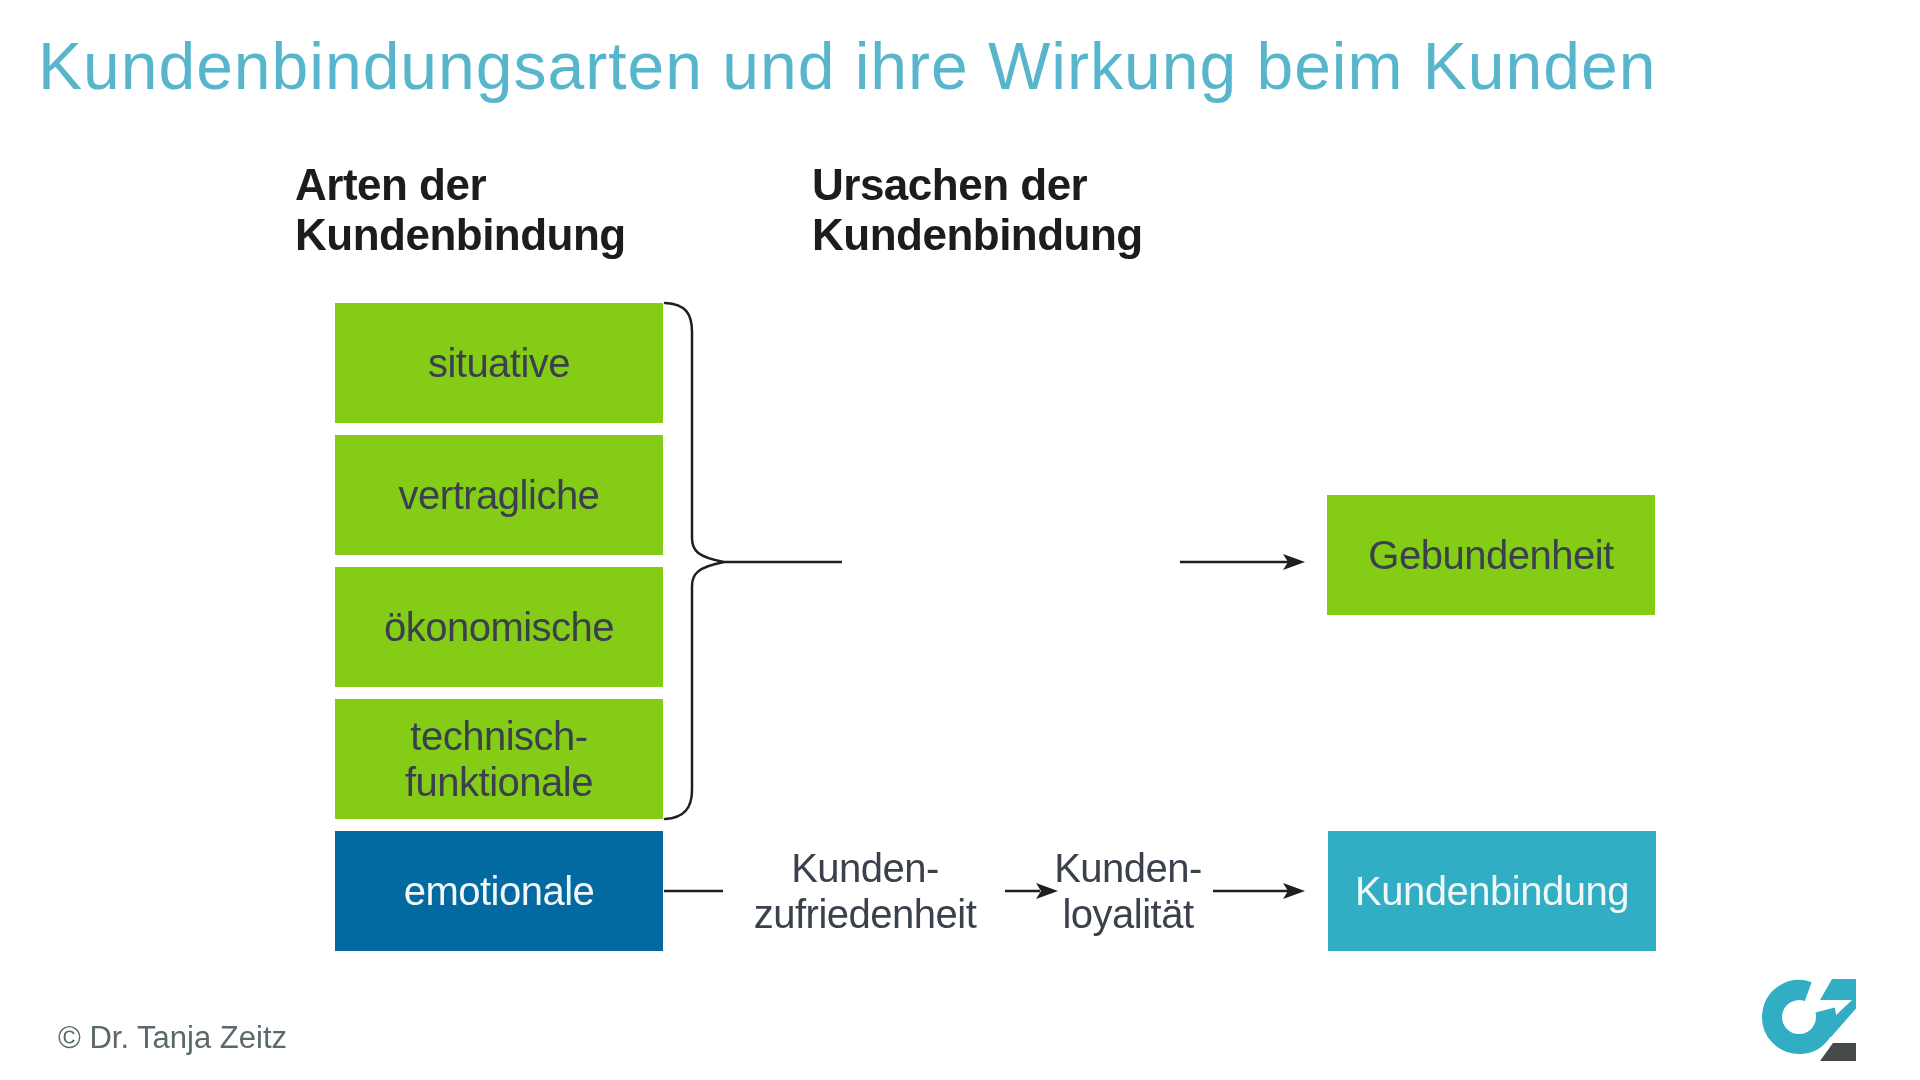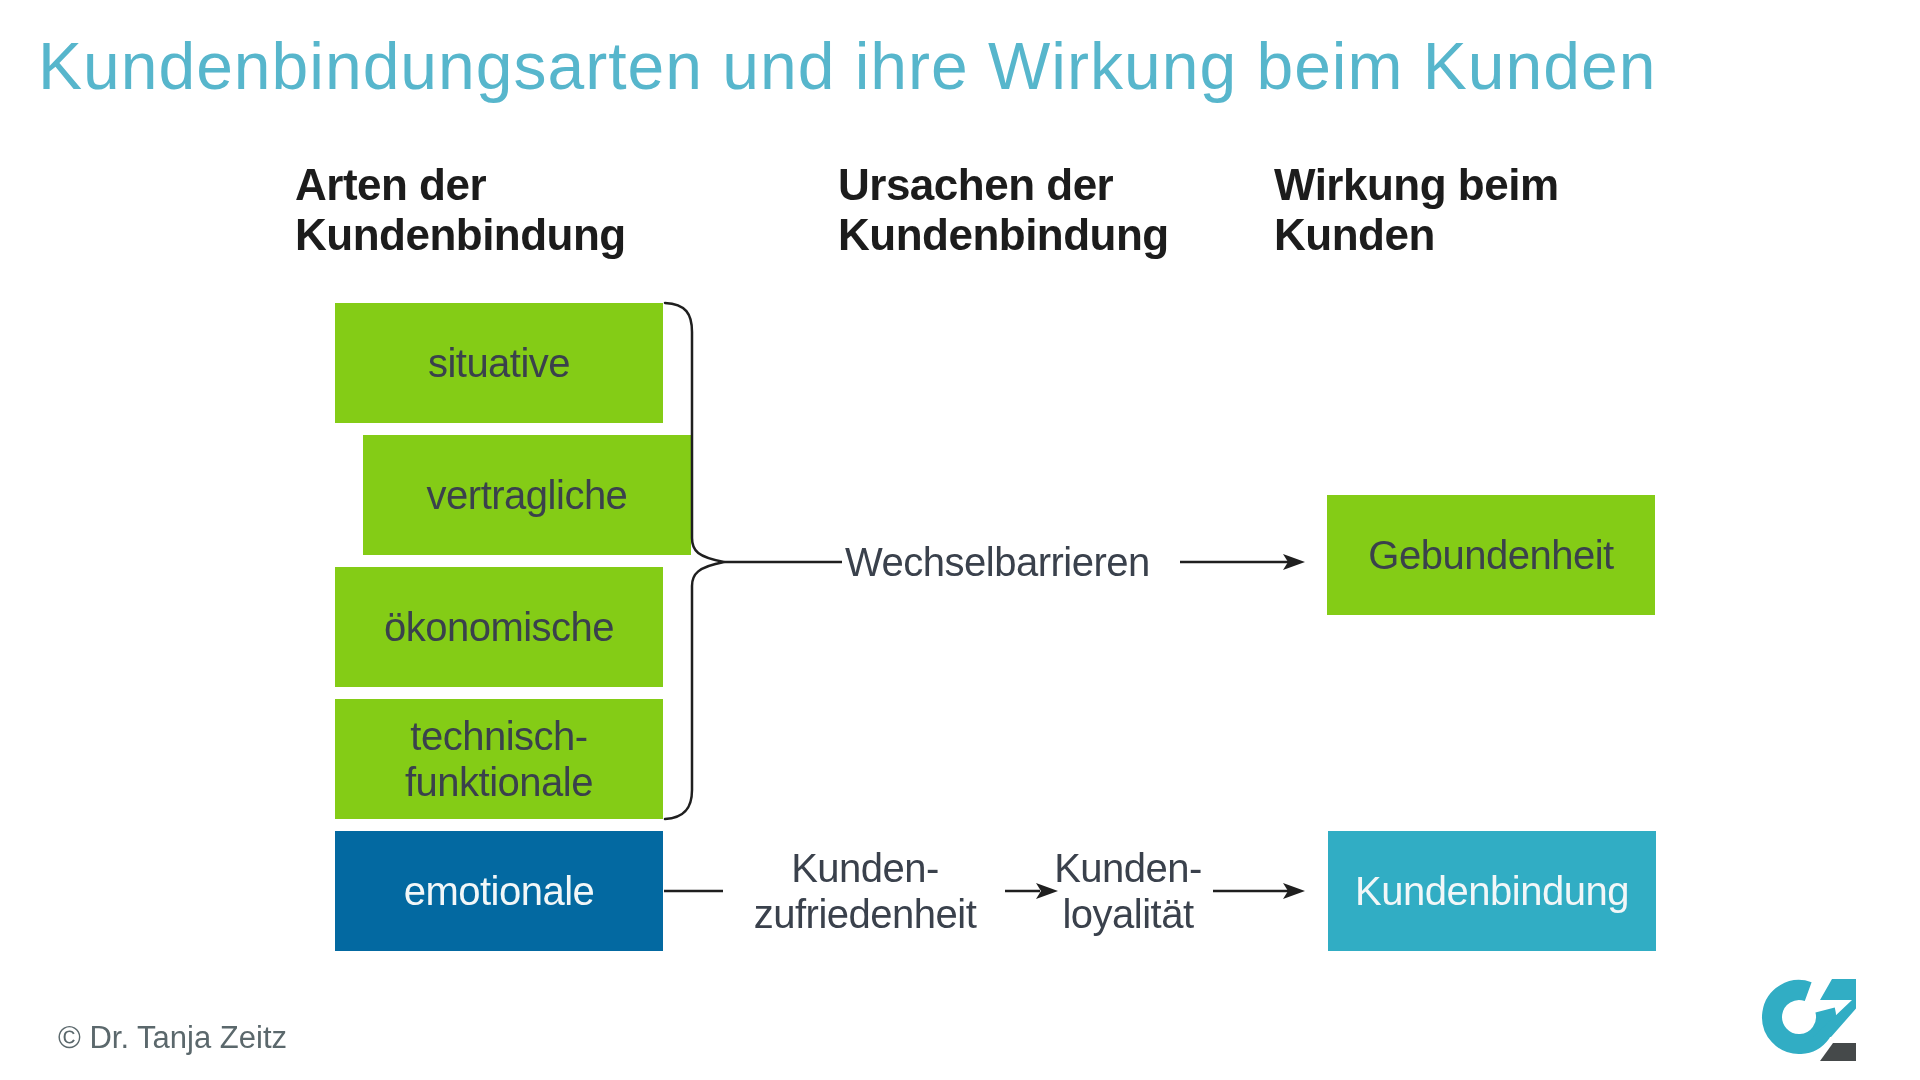--- a/index.html
+++ b/index.html
@@ -27,40 +27,40 @@
     width: 420px;
     text-align: left;
     font-size: 44px;
     font-weight: bold;
     line-height: 1.14;
     letter-spacing: -0.5px;
     color: #1c1c1c;
     white-space: pre-line;
   }
   #hdr-arten   { left: 295px; }
-  #hdr-ursachen{ left: 838px; }
+  #hdr-ursachen{ left: 812px; }
   #hdr-wirkung { left: 1274px; }
   .tbox {
     position: absolute;
     left: 335px;
     width: 328px;
     height: 120px;
     background: #84cc16;
     display: flex;
     align-items: center;
     justify-content: center;
     text-align: center;
     font-size: 40px;
     line-height: 1.15;
     letter-spacing: -0.5px;
     color: #3a414c;
     white-space: pre-line;
   }
   #box-situative   { top: 303px; }
-  #box-vertragliche{ top: 435px; margin-left: 28px; }
+  #box-vertragliche{ top: 435px; }
   #box-oekonomische{ top: 567px; }
   #box-technisch   { top: 699px; }
   #box-emotionale  { top: 831px; background: #0369a1; color: #f2f7f8; }
   #box-gebundenheit{ left: 1327px; top: 495px; }
   #box-verbundenheit{ left: 1328px; top: 831px; background: #31adc4; color: #f2f7f8; }
   .cause-label {
     position: absolute;
     font-size: 40px;
     letter-spacing: -0.5px;
     color: #3a414c;
@@ -101,31 +101,28 @@
 <body>
 
 <div class="slide">
 
   <div class="title">Kundenbindungsarten und ihre Wirkung beim Kunden</div>
 
   <div class="col-header" id="hdr-arten">Arten der
 Kundenbindung</div>
   <div class="col-header" id="hdr-ursachen">Ursachen der
 Kundenbindung</div>
-  <div class="col-header" id="hdr-wirkung">Wirkung beim
-Kunden</div>
 
   <div class="tbox" id="box-situative">situative</div>
   <div class="tbox" id="box-vertragliche">vertragliche</div>
   <div class="tbox" id="box-technisch">technisch-
 funktionale</div>
   <div class="tbox" id="box-oekonomische">ökonomische</div>
   <div class="tbox" id="box-emotionale">emotionale</div>
 
-  <div class="cause-label" id="lbl-wechselbarrieren">Wechselbarrieren</div>
   <div class="cause-label" id="lbl-kundenzufriedenheit">Kunden-
 zufriedenheit</div>
   <div class="cause-label" id="lbl-kundenloyalitaet">Kunden-
 loyalität</div>
 
   <div class="tbox" id="box-gebundenheit">Gebundenheit</div>
   <div class="tbox" id="box-verbundenheit">Kundenbindung</div>
 
   <svg class="overlay" viewBox="0 0 1920 1080" xmlns="http://www.w3.org/2000/svg">
 

